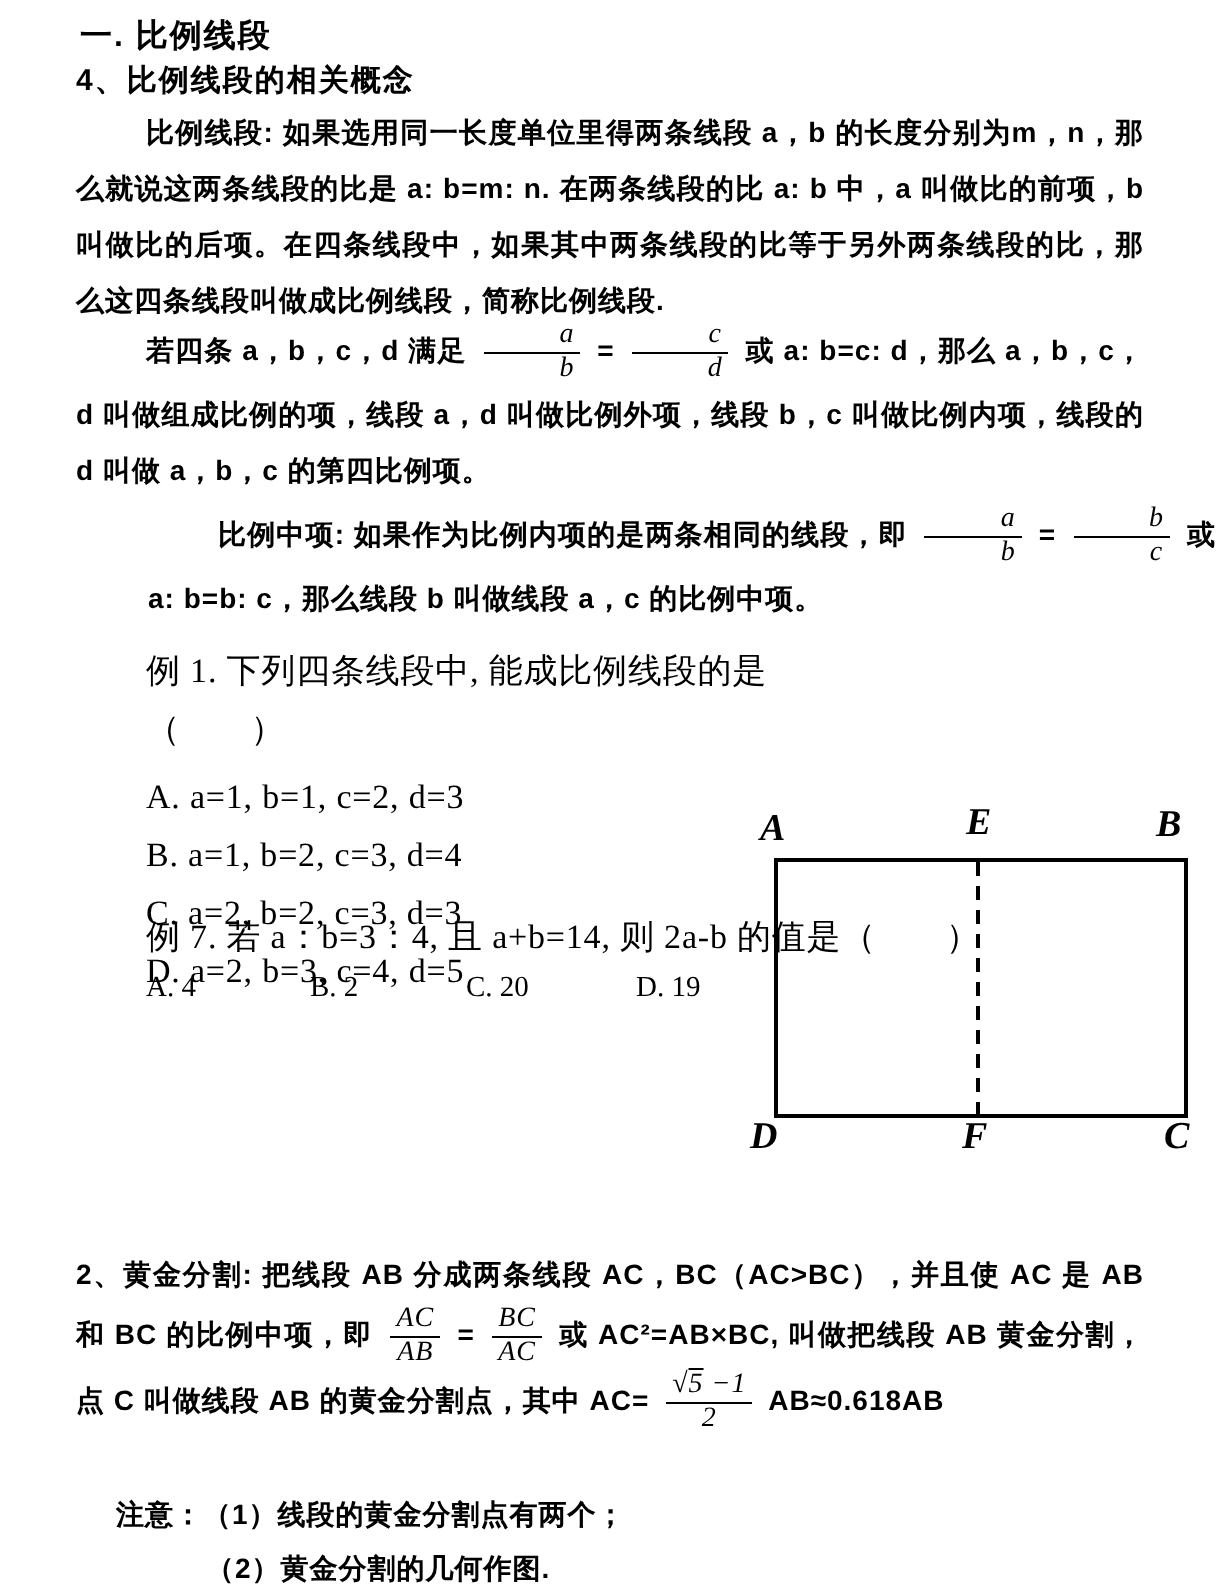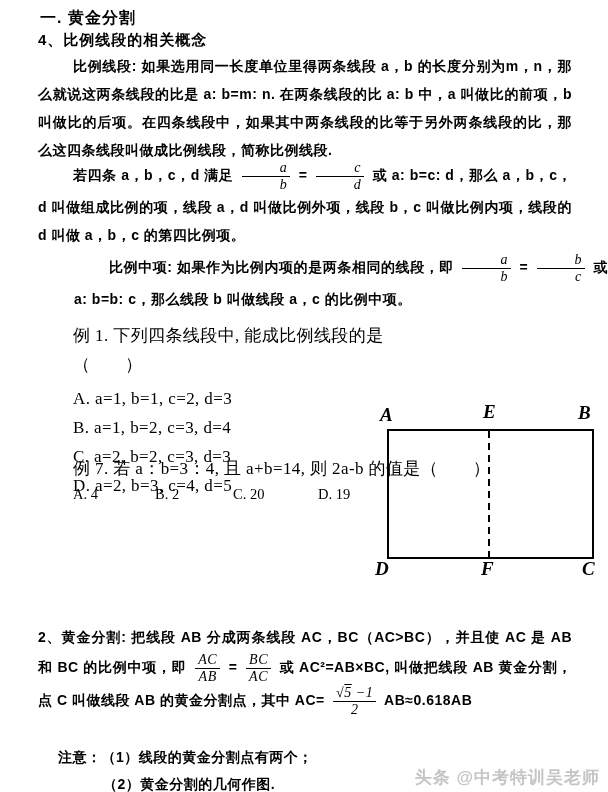--- a/index.html
+++ b/index.html
@@ -65,21 +65,21 @@
     right:8px;bottom:3px;
     font-size:17px;font-weight:bold;letter-spacing:1px;
     color:#c4c4c4;text-shadow:1px 1px 0 #ffffff;
   }
 </style>
 </head>
 <body>
 
 <div class="page">
 
-  <div class="abs h1" style="left:40px;top:8px;">一. 黄金分割</div>
+  <div class="abs h1" style="left:40px;top:8px;">一. 比例线段</div>
   <div class="abs h2" style="left:38px;top:31px;">4、比例线段的相关概念</div>
 
   <div class="abs para indent" style="left:38px;top:52px;width:534px;">比例线段: 如果选用同一长度单位里得两条线段 a，b 的长度分别为m，n，那么就说这两条线段的比是 a: b=m: n. 在两条线段的比 a: b 中，a 叫做比的前项，b 叫做比的后项。在四条线段中，如果其中两条线段的比等于另外两条线段的比，那么这四条线段叫做成比例线段，简称比例线段.</div>
 
   <div class="abs para indent" style="left:38px;top:160px;width:534px;">
     <span>若四条 a，b，c，d 满足</span>
     <span class="frac">
       <span class="num">a</span>
       <span class="den">b</span>
     </span>
@@ -150,15 +150,14 @@
     <span class="frac">
       <span class="num"><span>√</span><span class="overline">5</span><span> −1</span></span>
       <span class="den">2</span>
     </span>
     <span>AB≈0.618AB</span>
   </div>
 
   <div class="abs para" style="left:58px;top:743px;">注意：（1）线段的黄金分割点有两个；</div>
   <div class="abs para" style="left:103px;top:770px;">（2）黄金分割的几何作图.</div>
 
-  <div class="abs watermark">头条 @中考特训吴老师</div>
 
 </div>
 
 </body></html>

